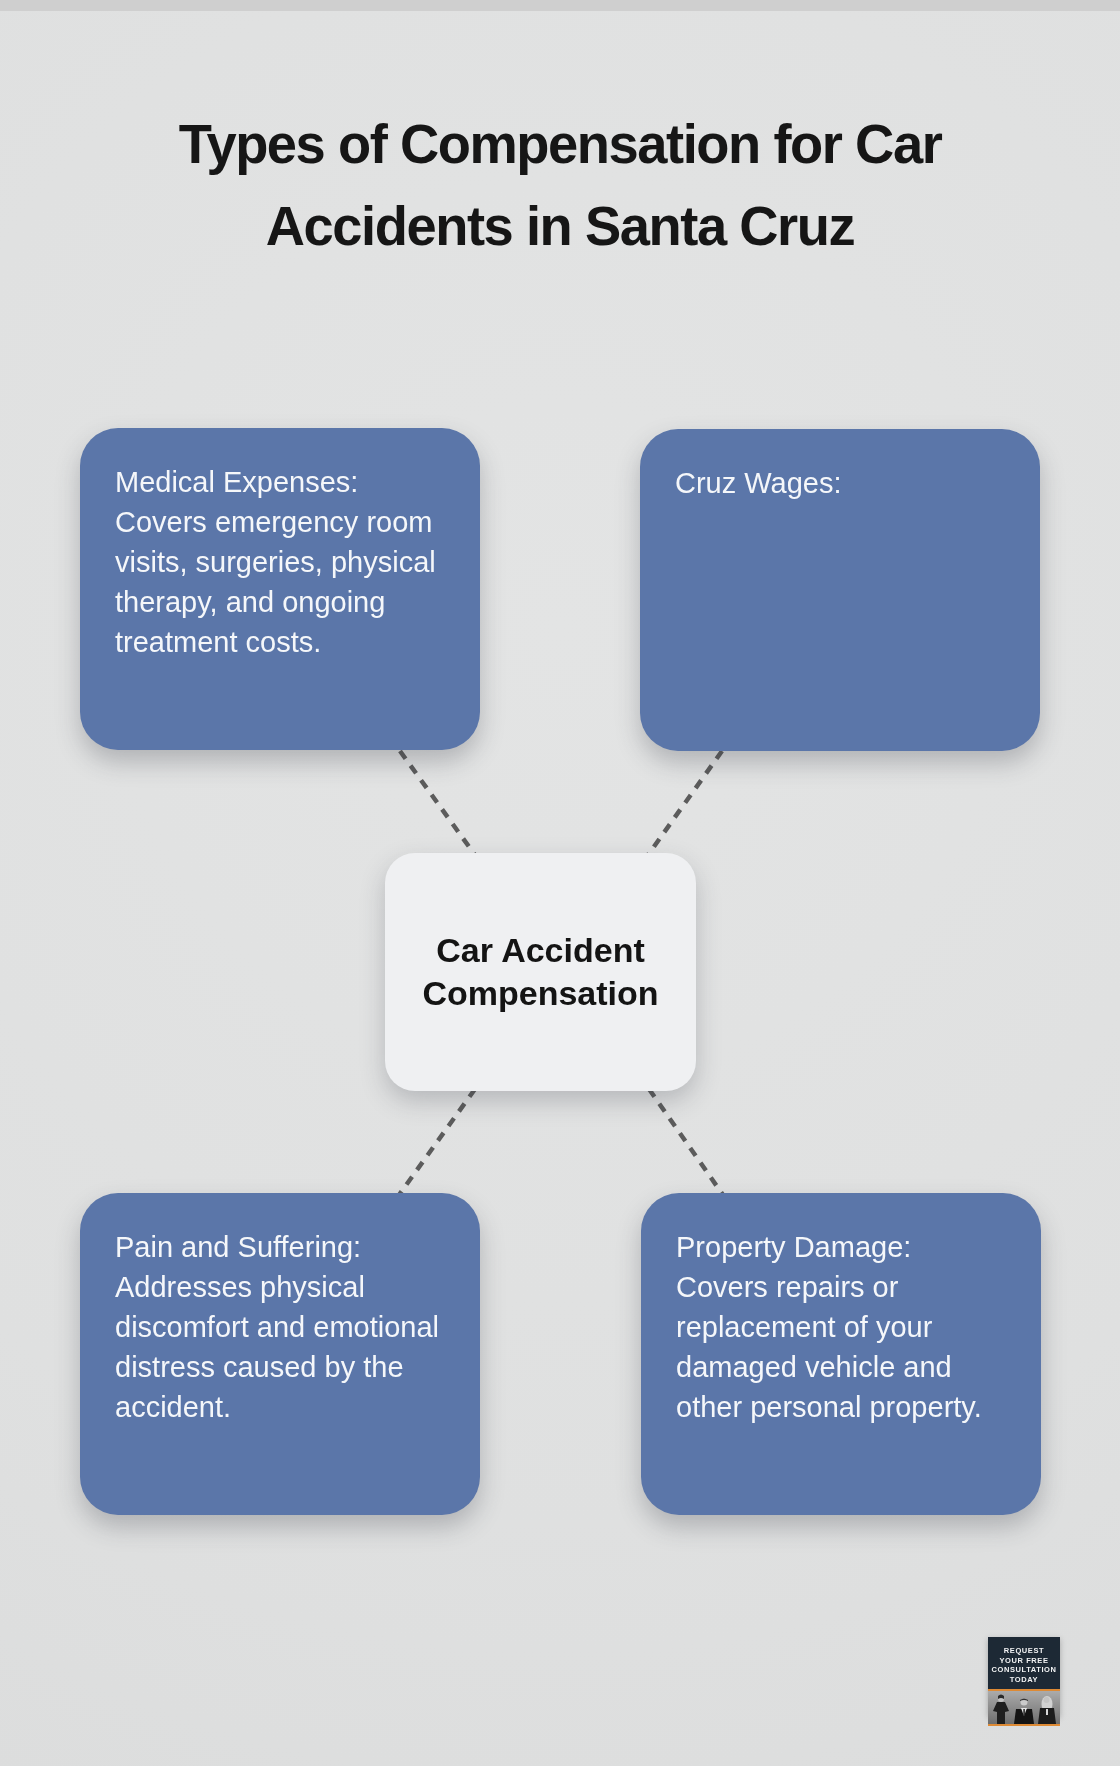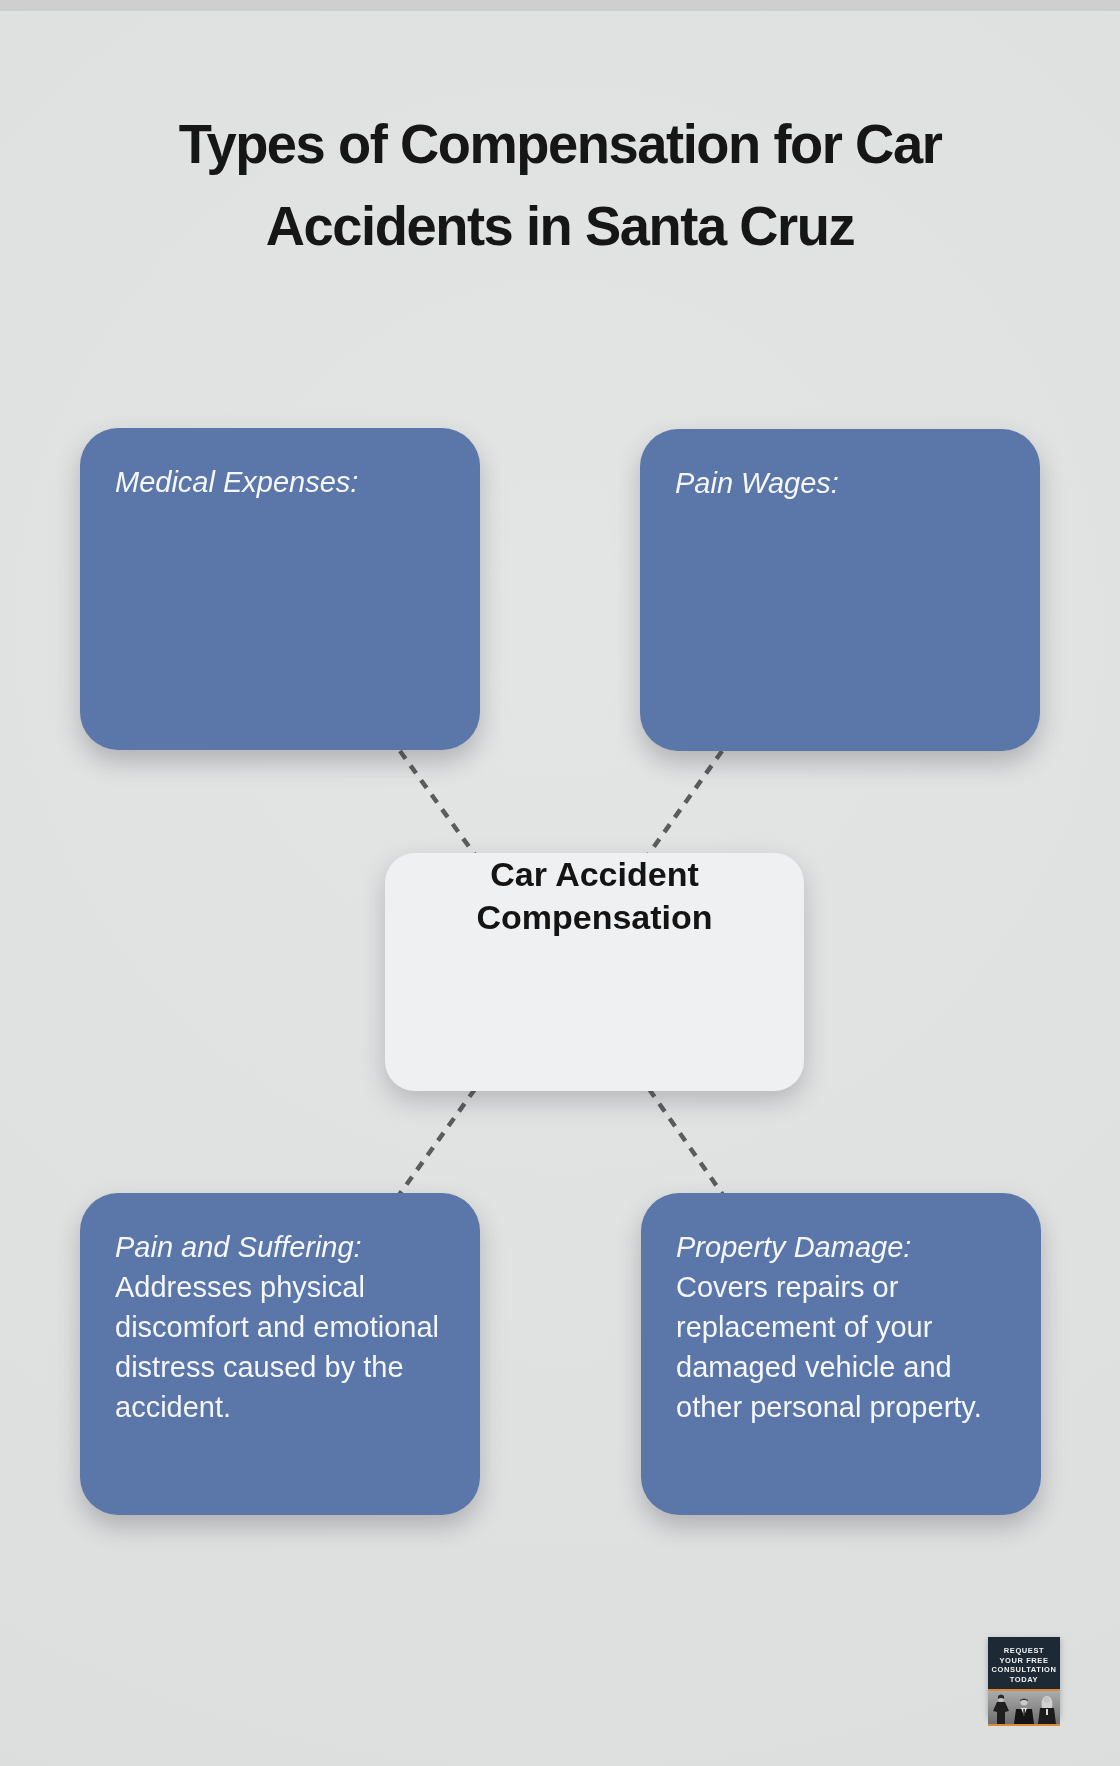--- a/index.html
+++ b/index.html
@@ -18,30 +18,30 @@
     transform:scaleX(0.97);
   }
   .connectors{position:absolute;top:0;left:0;pointer-events:none;}
   .node{
     position:absolute;width:400px;height:322px;
     background:#5b76a9;border-radius:38px;
     box-shadow:0 12px 24px rgba(55,58,70,0.28);
     box-sizing:border-box;padding:34px 34px 0 35px;
     color:#f5f7fa;font-size:29px;line-height:40px;
   }
-  .node .heading{display:block;font-style:italic;}
+  .node .heading{display:block;}
   .node-tl{left:80px;top:417px;}
   .node-tr{left:640px;top:418px;}
   .node-bl{left:80px;top:1182px;}
   .node-br{left:641px;top:1182px;}
   .center-node{
-    position:absolute;left:385px;top:842px;width:419px;height:238px;
+    position:absolute;left:385px;top:842px;width:311px;height:238px;
     background:#eff0f2;border-radius:30px;
     box-shadow:0 10px 24px rgba(55,58,70,0.25);
-    display:flex;justify-content:center;
+    display:flex;align-items:center;justify-content:center;
   }
   .center-node .center-label{
     width:300px;text-align:center;color:#141414;
     font-size:34px;font-weight:bold;line-height:43px;
   }
   .badge{
     position:absolute;left:988px;top:1626px;width:72px;height:79px;
     background:#1d2935;cursor:pointer;
     box-shadow:0 2px 6px rgba(0,0,0,0.25);
   }
@@ -68,25 +68,25 @@
   <svg class="connectors" width="1120" height="1766" viewBox="0 0 1120 1766" aria-hidden="true">
     <g stroke="#5c5c5c" stroke-width="4.5" stroke-dasharray="9.5 8.5" fill="none">
       <line x1="400" y1="740" x2="475" y2="844"></line>
       <line x1="722" y1="740" x2="648" y2="844"></line>
       <line x1="475" y1="1078" x2="399" y2="1184"></line>
       <line x1="649" y1="1078" x2="723" y2="1184"></line>
     </g>
   </svg>
 
   <div class="node node-tl">
-    <span class="heading">Medical Expenses:</span>
+    <span class="heading">Medical Expenses:</span><span>Covers emergency room visits, surgeries, physical therapy, and ongoing treatment costs.</span>
   </div>
 
   <div class="node node-tr">
-    <span class="heading">Pain Wages:</span>
+    <span class="heading">Cruz Wages:</span>
   </div>
 
   <div class="center-node">
     <div class="center-label">Car Accident Compensation</div>
   </div>
 
   <div class="node node-bl">
     <span class="heading">Pain and Suffering:</span><span>Addresses physical discomfort and emotional distress caused by the accident.</span>
   </div>
 

